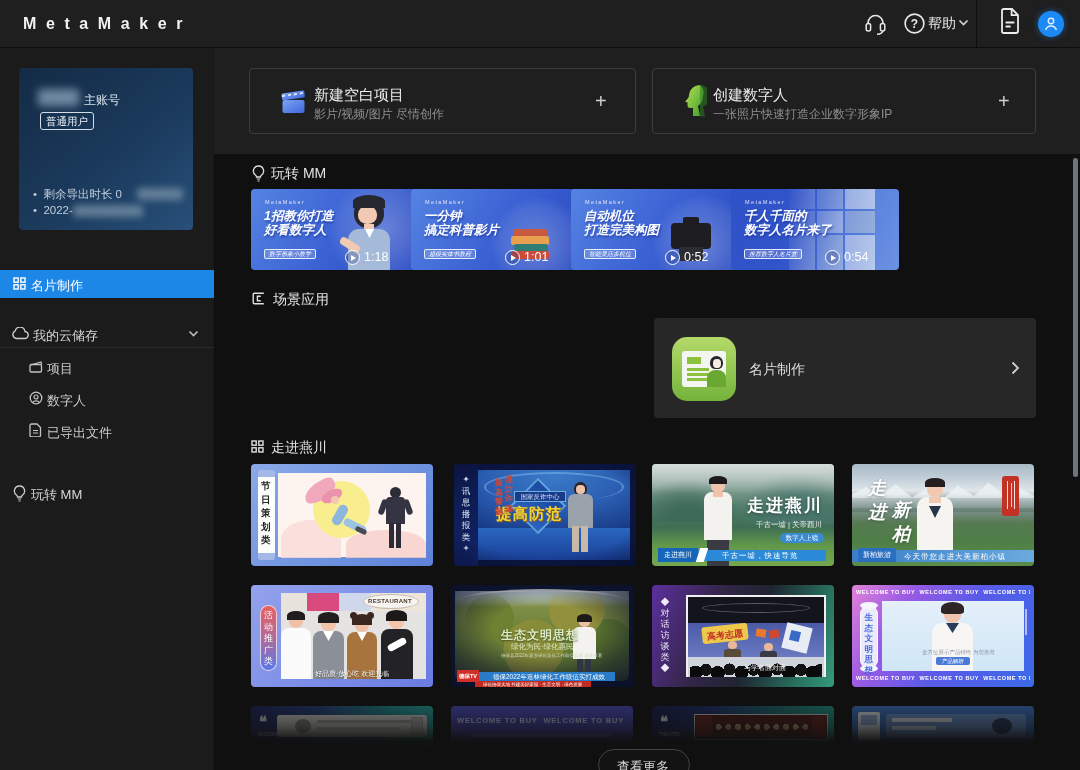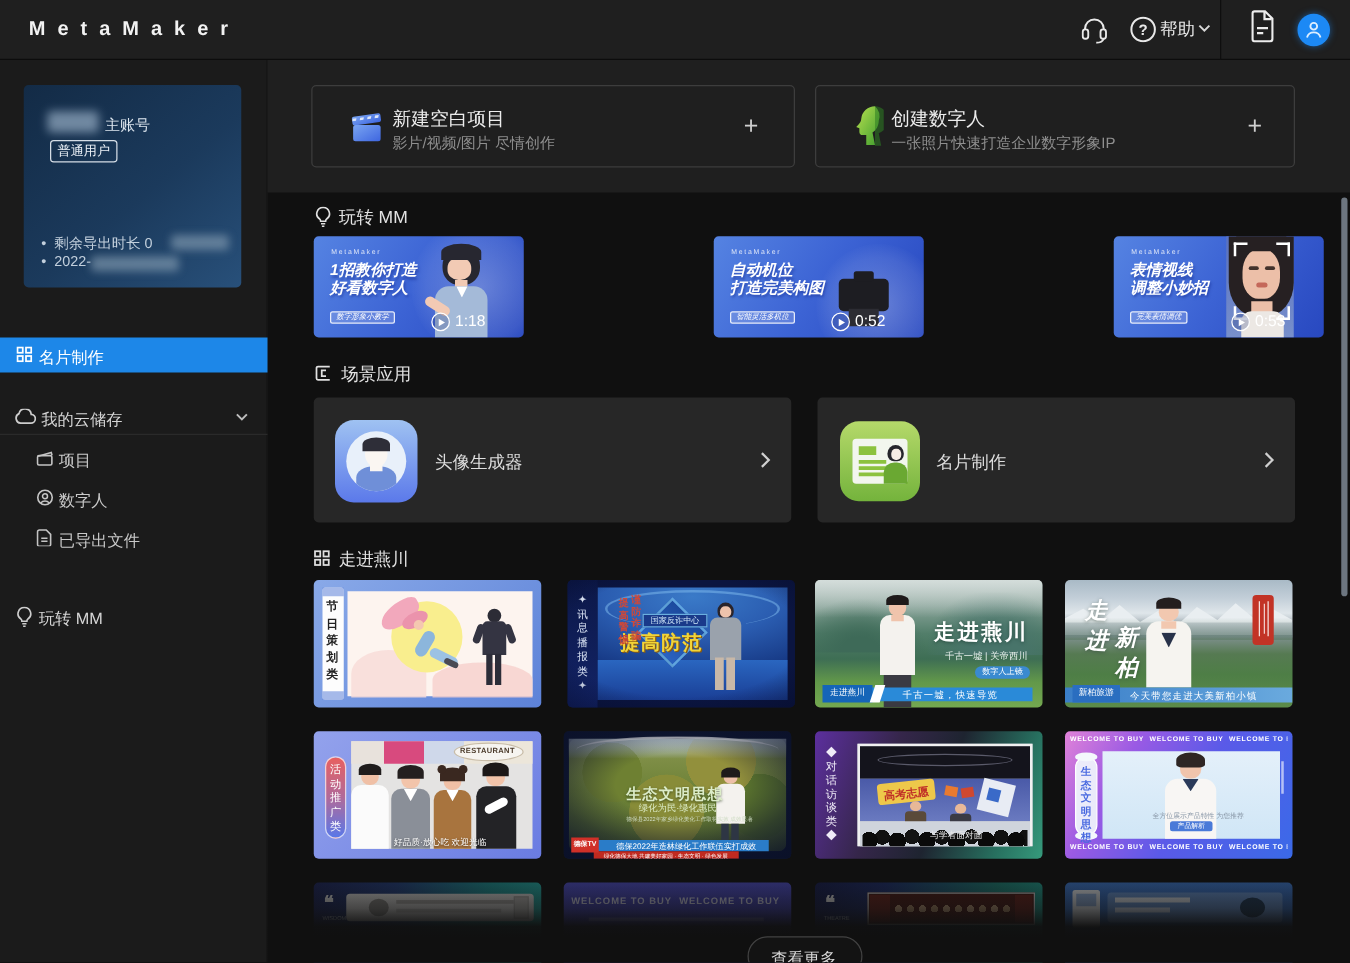--- a/index.html
+++ b/index.html
@@ -128,70 +128,67 @@
     <div class="abs" style="left:113px;top:35px;width:10px;height:6px;background:#f2cab4"></div>
     <div class="abs" style="left:97px;top:40px;width:42px;height:41px;border-radius:11px 11px 0 0;background:#a4bad8"></div>
     <div class="abs" style="left:114px;top:40px;width:9px;height:9px;background:#fff;clip-path:polygon(0 0,100% 0,50% 100%)"></div>
     <div class="abs" style="left:88px;top:52px;width:22px;height:8px;border-radius:4px;background:#f2cab4;transform:rotate(32deg)"></div>
     <div class="vmm">MetaMaker</div>
     <div class="vti">1招教你打造<br>好看数字人</div>
     <div class="vbg">数字形象小教学</div>
     <div class="vpl" style="left:94px;top:61px"></div>
       <div class="vdu" style="left:113px;top:61px">1:18</div>
   </div>
+  <div class="vcard" style="left:411px;top:189px">
+    <div class="glow" style="left:80px;top:8px;width:96px;height:96px"></div>
+    <div class="abs" style="left:102px;top:40px;width:34px;height:8px;border-radius:2px;background:#c85a40"></div>
+    <div class="abs" style="left:100px;top:47px;width:38px;height:9px;border-radius:2px;background:#e8a050"></div>
+    <div class="abs" style="left:103px;top:55px;width:34px;height:8px;border-radius:2px;background:#2e7e78"></div>
+    <div class="abs" style="left:101px;top:62px;width:37px;height:8px;border-radius:2px;background:#d04838"></div>
+    <div class="vmm">MetaMaker</div>
+    <div class="vti">一分钟<br>搞定科普影片</div>
+    <div class="vbg">超级实体书教程</div>
+    <div class="vpl" style="left:94px;top:61px"></div>
+      <div class="vdu" style="left:113px;top:61px">1:01</div>
+  </div>
   <div class="vcard" style="left:571px;top:189px">
     <div class="glow" style="left:82px;top:6px;width:100px;height:100px"></div>
     <div class="abs" style="left:100px;top:34px;width:40px;height:26px;border-radius:4px;background:#1d1d22"></div>
     <div class="abs" style="left:112px;top:28px;width:16px;height:8px;border-radius:2px;background:#1d1d22"></div>
     <div class="abs" style="left:108px;top:58px;width:24px;height:14px;background:#2c2c33"></div>
     <div class="vmm">MetaMaker</div>
     <div class="vti">自动机位<br>打造完美构图</div>
     <div class="vbg">智能灵活多机位</div>
     <div class="vpl" style="left:94px;top:61px"></div>
       <div class="vdu" style="left:113px;top:61px">0:52</div>
   </div>
-  <div class="vcard" style="left:891px;top:189px">
-    <div class="abs" style="left:90px;top:0;width:54px;height:81px;background:linear-gradient(180deg,#5870c0,#7890cc)"></div>
-    <div class="abs" style="left:92px;top:0;width:52px;height:64px;border-radius:0 0 42% 42%;background:#262022"></div>
-    <div class="abs" style="left:103px;top:10px;width:30px;height:40px;border-radius:46% 46% 42% 42%;background:#ecbfa8"></div>
-    <div class="abs" style="left:98px;top:0;width:40px;height:12px;background:#262022"></div>
-    <div class="abs" style="left:108px;top:24px;width:8px;height:3px;border-radius:2px;background:#42322c"></div>
-    <div class="abs" style="left:121px;top:24px;width:8px;height:3px;border-radius:2px;background:#42322c"></div>
-    <div class="abs" style="left:114px;top:37px;width:9px;height:3.5px;border-radius:2px;background:#c4685a"></div>
-    <div class="abs" style="left:110px;top:52px;width:17px;height:10px;background:#ecbfa8"></div>
-    <div class="abs" style="left:102px;top:60px;width:34px;height:21px;border-radius:8px 8px 0 0;background:#ece8e4"></div>
-    <div class="abs" style="left:96px;top:5px;width:11px;height:11px;border-left:2px solid #fff;border-top:2px solid #fff"></div>
-    <div class="abs" style="left:130px;top:5px;width:11px;height:11px;border-right:2px solid #fff;border-top:2px solid #fff"></div>
-    <div class="abs" style="left:96px;top:56px;width:11px;height:11px;border-left:2px solid #fff;border-bottom:2px solid #fff"></div>
-    <div class="abs" style="left:130px;top:56px;width:11px;height:11px;border-right:2px solid #fff;border-bottom:2px solid #fff"></div>
+  <div class="vcard" style="left:731px;top:189px;background:linear-gradient(115deg,#3a5cd0 0%,#4a74dc 45%,#6c92e2 100%)">
+    <div class="abs" style="left:58px;top:0;width:86px;height:81px;opacity:.8;background:
+      linear-gradient(#cfdcec,#cfdcec) 0 0/26px 20px no-repeat,
+      linear-gradient(#b9cce4,#b9cce4) 28px 0/26px 20px no-repeat,
+      linear-gradient(#dbe6f2,#dbe6f2) 56px 0/30px 20px no-repeat,
+      linear-gradient(#c2d2e6,#c2d2e6) 0 22px/26px 22px no-repeat,
+      linear-gradient(#d5e0ee,#d5e0ee) 28px 22px/26px 22px no-repeat,
+      linear-gradient(#aec4de,#aec4de) 56px 22px/30px 22px no-repeat,
+      linear-gradient(#d0dcea,#d0dcea) 0 46px/26px 35px no-repeat,
+      linear-gradient(#bccee4,#bccee4) 28px 46px/26px 35px no-repeat,
+      linear-gradient(#d8e2f0,#d8e2f0) 56px 46px/30px 35px no-repeat"></div>
+    <div class="abs" style="left:0;top:0;width:144px;height:81px;background:linear-gradient(100deg,rgba(47,82,200,.95) 38%,rgba(47,82,200,.25) 75%,rgba(47,82,200,.05) 100%)"></div>
     <div class="vmm">MetaMaker</div>
-    <div class="vti">表情视线<br>调整小妙招</div>
-    <div class="vbg">完美表情调优</div>
+    <div class="vti">千人千面的<br>数字人名片来了</div>
+    <div class="vbg">推荐数字人名片赏</div>
     <div class="vpl" style="left:94px;top:61px"></div>
-      <div class="vdu" style="left:113px;top:61px">0:53</div>
+      <div class="vdu" style="left:113px;top:61px">0:54</div>
   </div>
 
   <svg class="abs" style="left:252px;top:292px" width="13" height="13" viewBox="0 0 13 13">
     <path d="M11.8 1.2 h-9.4 a1.2 1.2 0 0 0 -1.2 1.2 v8.2 a1.2 1.2 0 0 0 1.2 1.2 h9.4" fill="none" stroke="#e0e0e0" stroke-width="1.4"></path>
     <path d="M8.8 4.2 h-3.4 v4.6 h3.4" fill="none" stroke="#e0e0e0" stroke-width="1.4"></path>
   </svg>
   <div class="sec-h" style="left:273px;top:291px">场景应用</div>
-  <div class="scard" style="left:251px;top:318px">
-    <div class="abs" style="left:17px;top:18px;width:66px;height:66px;border-radius:15px;background:linear-gradient(180deg,#9fc2f2 0%,#5b79ea 100%)"></div>
-    <div class="abs" style="left:26px;top:27px;width:48px;height:48px;border-radius:50%;background:#e8f0fa;overflow:hidden">
-      <div class="abs" style="left:15px;top:8px;width:18px;height:20px;border-radius:50% 50% 45% 45%;background:#faf6f2"></div>
-      <div class="abs" style="left:13px;top:5px;width:22px;height:11px;border-radius:50% 50% 0 0;background:#2e2e38"></div>
-      <div class="abs" style="left:8px;top:28px;width:32px;height:20px;border-radius:45% 45% 0 0;background:#6f8fd8"></div>
-      <div class="abs" style="left:19px;top:26px;width:10px;height:6px;background:#faf6f2"></div>
-    </div>
-    <div class="abs" style="left:97px;top:43px;font-size:14px;color:#dedede">头像生成器</div>
-    <svg class="abs" style="left:357px;top:43px" width="9" height="14" viewBox="0 0 9 14">
-        <path d="M1.5 1.5 L7 7 L1.5 12.5" fill="none" stroke="#cfcfcf" stroke-width="1.8"></path>
-      </svg>
-  </div>
   <div class="scard" style="left:654px;top:318px">
     <div class="abs" style="left:18px;top:19px;width:64px;height:64px;border-radius:15px;background:linear-gradient(180deg,#b5d96a 0%,#74b33c 100%)"></div>
     <div class="abs" style="left:28px;top:33px;width:44px;height:36px;border-radius:3px;background:#f2f6ee">
       <div class="abs" style="left:5px;top:6px;width:14px;height:7px;background:#8cc23e"></div>
       <div class="abs" style="left:5px;top:17px;width:22px;height:2.5px;background:#8cc23e"></div>
       <div class="abs" style="left:5px;top:22px;width:22px;height:2.5px;background:#8cc23e"></div>
       <div class="abs" style="left:5px;top:27px;width:22px;height:2.5px;background:#8cc23e"></div>
       <div class="abs" style="left:28px;top:5px;width:13px;height:13px;border-radius:50% 50% 40% 40%;background:#26262c"></div>
       <div class="abs" style="left:30.5px;top:8px;width:8px;height:9px;border-radius:45%;background:#f6ece4"></div>
       <div class="abs" style="left:25px;top:19px;width:19px;height:17px;border-radius:45% 45% 0 0;background:#6aa832"></div>

